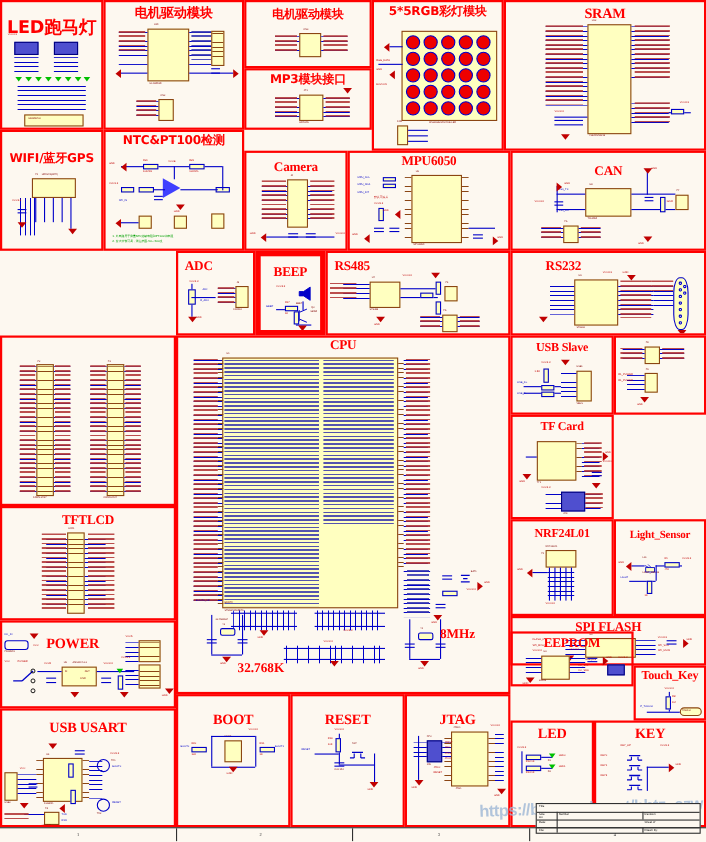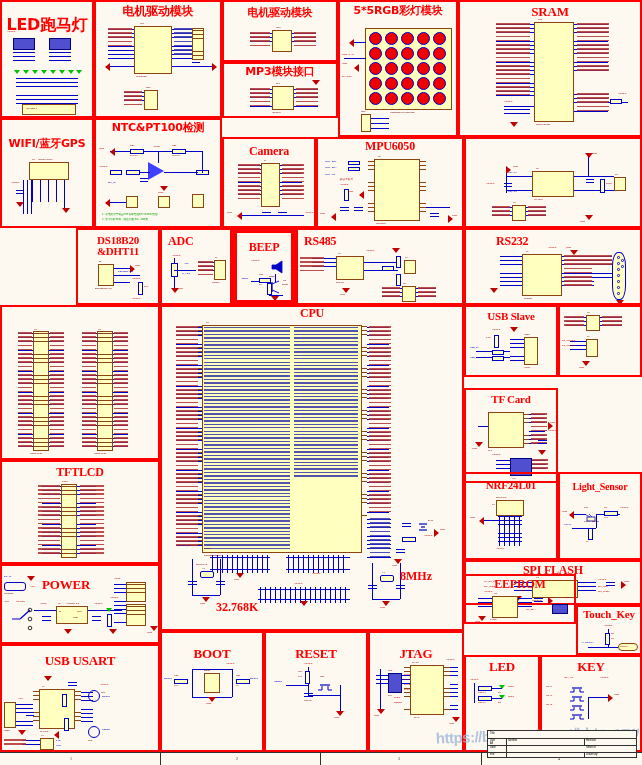--- a/index.html
+++ b/index.html
@@ -325,20 +325,21 @@
     <div class="wire" style="left:108px;top:68px;width:24px;height:0.8px;"></div>
     <div class="cap" style="left:112px;top:72px;width:9px;height:9px;">
       <i style="left:0;top:2px;width:9px;height:0.8px;"></i>
         <i style="left:0;top:5px;width:9px;height:0.8px;"></i>
     </div>
     <div class="gndr" style="left:130px;top:76px;"></div>
     <div class="pinlbl" style="left:134px;top:76px;">GND</div>
   </div>
 
   <div class="blk" style="left:464px;top:137px;width:178px;height:91px;">
+    <div class="ttl" style="top:10px;font-size:12px;">CAN</div>
     <div class="chip" style="left:66px;top:32px;width:42px;height:26px;"></div>
     <div class="pinnum" style="left:70px;top:28px;">U8</div>
     <div class="pinnum" style="left:68px;top:59px;">TJA1050</div>
     <div class="wire" style="left:40px;top:37px;width:26px;height:0.8px;"></div>
     <div class="wire" style="left:40px;top:51px;width:26px;height:0.8px;"></div>
     <div class="pinlblb" style="left:42px;top:33px;">Can_TX</div>
     <div class="pinlblb" style="left:42px;top:52px;">Can_RX</div>
     <div class="wire" style="left:40px;top:30px;width:0.8px;height:24px;"></div>
     <div class="gndr" style="left:40px;top:27px;"></div>
     <div class="pinlbl" style="left:47px;top:27px;">GND</div>
@@ -364,39 +365,20 @@
     <div class="pinnum" style="left:149px;top:34px;">P7</div>
     <div class="hdr" style="left:46px;top:66px;width:14px;height:16px;"></div>
     <div class="pinnum" style="left:47px;top:62px;">P6</div>
     <div class="bus" style="left:26px;top:68px;width:20px;height:12px;"></div>
     <div class="bus" style="left:60px;top:68px;width:20px;height:12px;"></div>
     <div class="buslbl" style="left:26px;top:67px;width:18px;height:12px;"></div>
     <div class="buslbl" style="left:62px;top:67px;width:18px;height:12px;"></div>
   </div>
 
 
-  <div class="blk" style="left:76px;top:228px;width:84px;height:77px;">
-    <div class="ttl" style="top:5px;font-size:11px;line-height:1.0;">
-      <span style="white-space:pre-line;">DS18B20
-&amp;DHT11</span>
-    </div>
-    <div class="chip" style="left:20px;top:34px;width:16px;height:22px;"></div>
-    <div class="pinnum" style="left:21px;top:30px;">J3</div>
-    <div class="pinnum" style="left:17px;top:57px;">DS18B20/DHT11</div>
-    <div class="wire" style="left:36px;top:38px;width:16px;height:0.8px;"></div>
-    <div class="wire" style="left:36px;top:45px;width:26px;height:0.8px;"></div>
-    <div class="wire" style="left:36px;top:52px;width:16px;height:0.8px;"></div>
-    <div class="gndr" style="left:52px;top:35px;"></div>
-    <div class="pinlbl" style="left:57px;top:35px;">GND</div>
-    <div class="pinlblb" style="left:40px;top:41px;">DS18B20_DQ</div>
-    <div class="pinlbl" style="left:54px;top:48px;">VCC3.3</div>
-    <div class="res" style="left:60px;top:52px;width:5px;height:13px;"></div>
-    <div class="rdes" style="left:66px;top:56px;">10K</div>
-    <div class="pinlbl" style="left:54px;top:68px;">VCC3.3</div>
-  </div>
 
   <div class="blk" style="left:160px;top:228px;width:72px;height:77px;">
     <div class="ttl" style="top:5px;font-size:12px;text-align:left;padding-left:6px;">ADC</div>
     <div class="pinlbl" style="left:10px;top:25px;">VCC3.3</div>
     <div class="wire" style="left:12px;top:28px;width:0.8px;height:30px;"></div>
     <div class="res" style="left:9px;top:33px;width:7px;height:14px;"></div>
     <div class="wire" style="left:12px;top:40px;width:22px;height:0.8px;"></div>
     <div class="gnd" style="left:9px;top:58px;"></div>
     <div class="pinlbl" style="left:16px;top:58px;">GND</div>
     <div class="pinlblb" style="left:22px;top:33px;">ADJ</div>
@@ -742,21 +724,21 @@
     <div class="buslbl" style="left:42px;top:9px;width:20px;height:12px;"></div>
     <div class="hdr" style="left:26px;top:32px;width:12px;height:18px;"></div>
     <div class="pinnum" style="left:27px;top:28px;">P9</div>
     <div class="bus" style="left:10px;top:34px;width:16px;height:14px;"></div>
     <div class="pinlbl" style="left:2px;top:33px;">R1_POWER</div>
     <div class="pinlbl" style="left:2px;top:38px;">R1_POWER</div>
     <div class="gnd" style="left:22px;top:54px;"></div>
     <div class="pinlbl" style="left:19px;top:60px;">GND</div>
   </div>
 
-  <div class="blk" style="left:464px;top:377px;width:94px;height:95px;margin-top:11px;">
+  <div class="blk" style="left:464px;top:377px;width:94px;height:95px;">
     <div class="ttl" style="top:4px;font-size:11px;">TF Card</div>
     <div class="chip" style="left:22px;top:22px;width:36px;height:36px;"></div>
     <div class="pinnum" style="left:22px;top:59px;">TF1</div>
     <div class="pinrow" style="left:58px;top:24px;width:5px;height:32px;"></div>
     <div class="bus" style="left:63px;top:24px;width:16px;height:32px;"></div>
     <div class="buslbl" style="left:65px;top:23px;width:16px;height:32px;"></div>
     <div class="wire" style="left:12px;top:36px;width:10px;height:0.8px;"></div>
     <div class="gnd" style="left:9px;top:52px;"></div>
     <div class="pinlbl" style="left:6px;top:58px;">GND</div>
     <div class="gndr" style="left:82px;top:32px;"></div>

